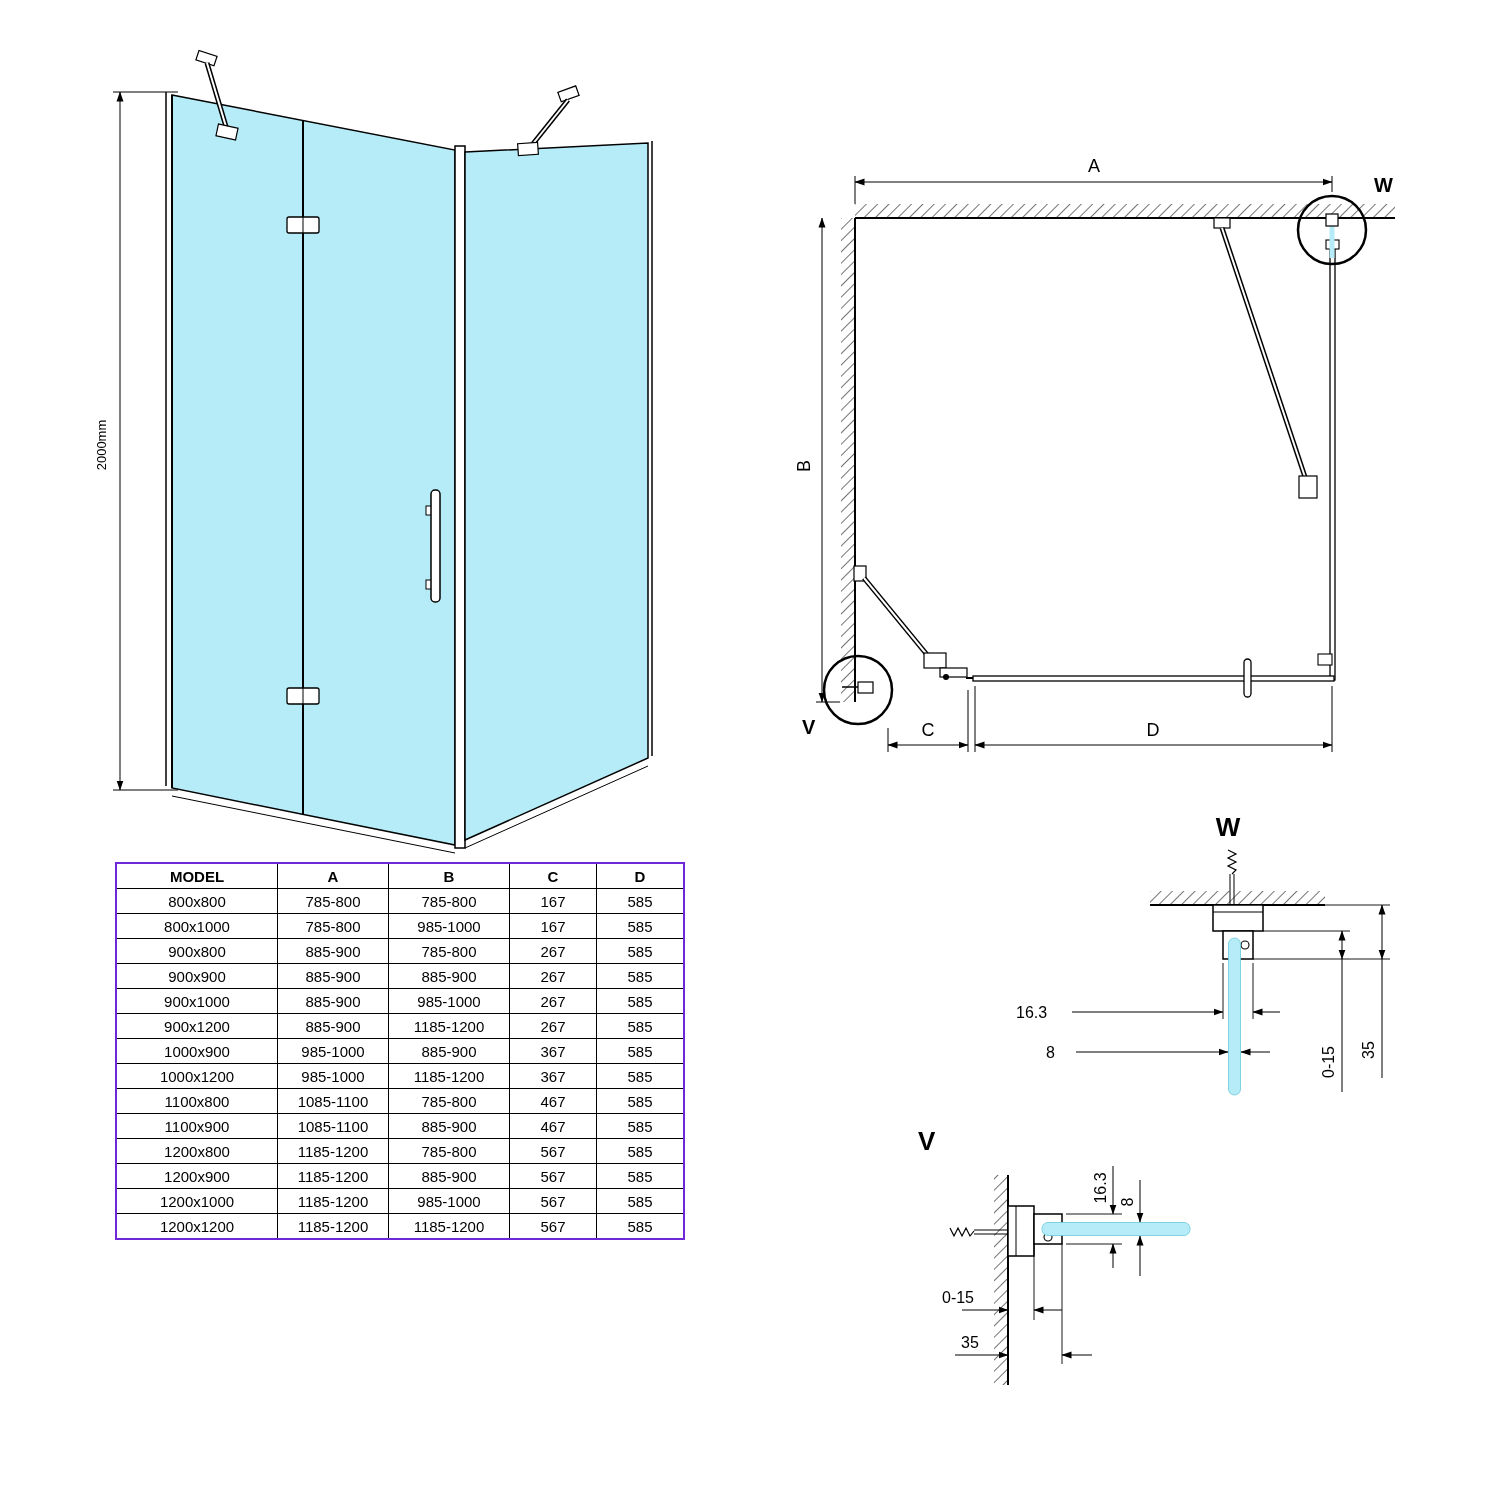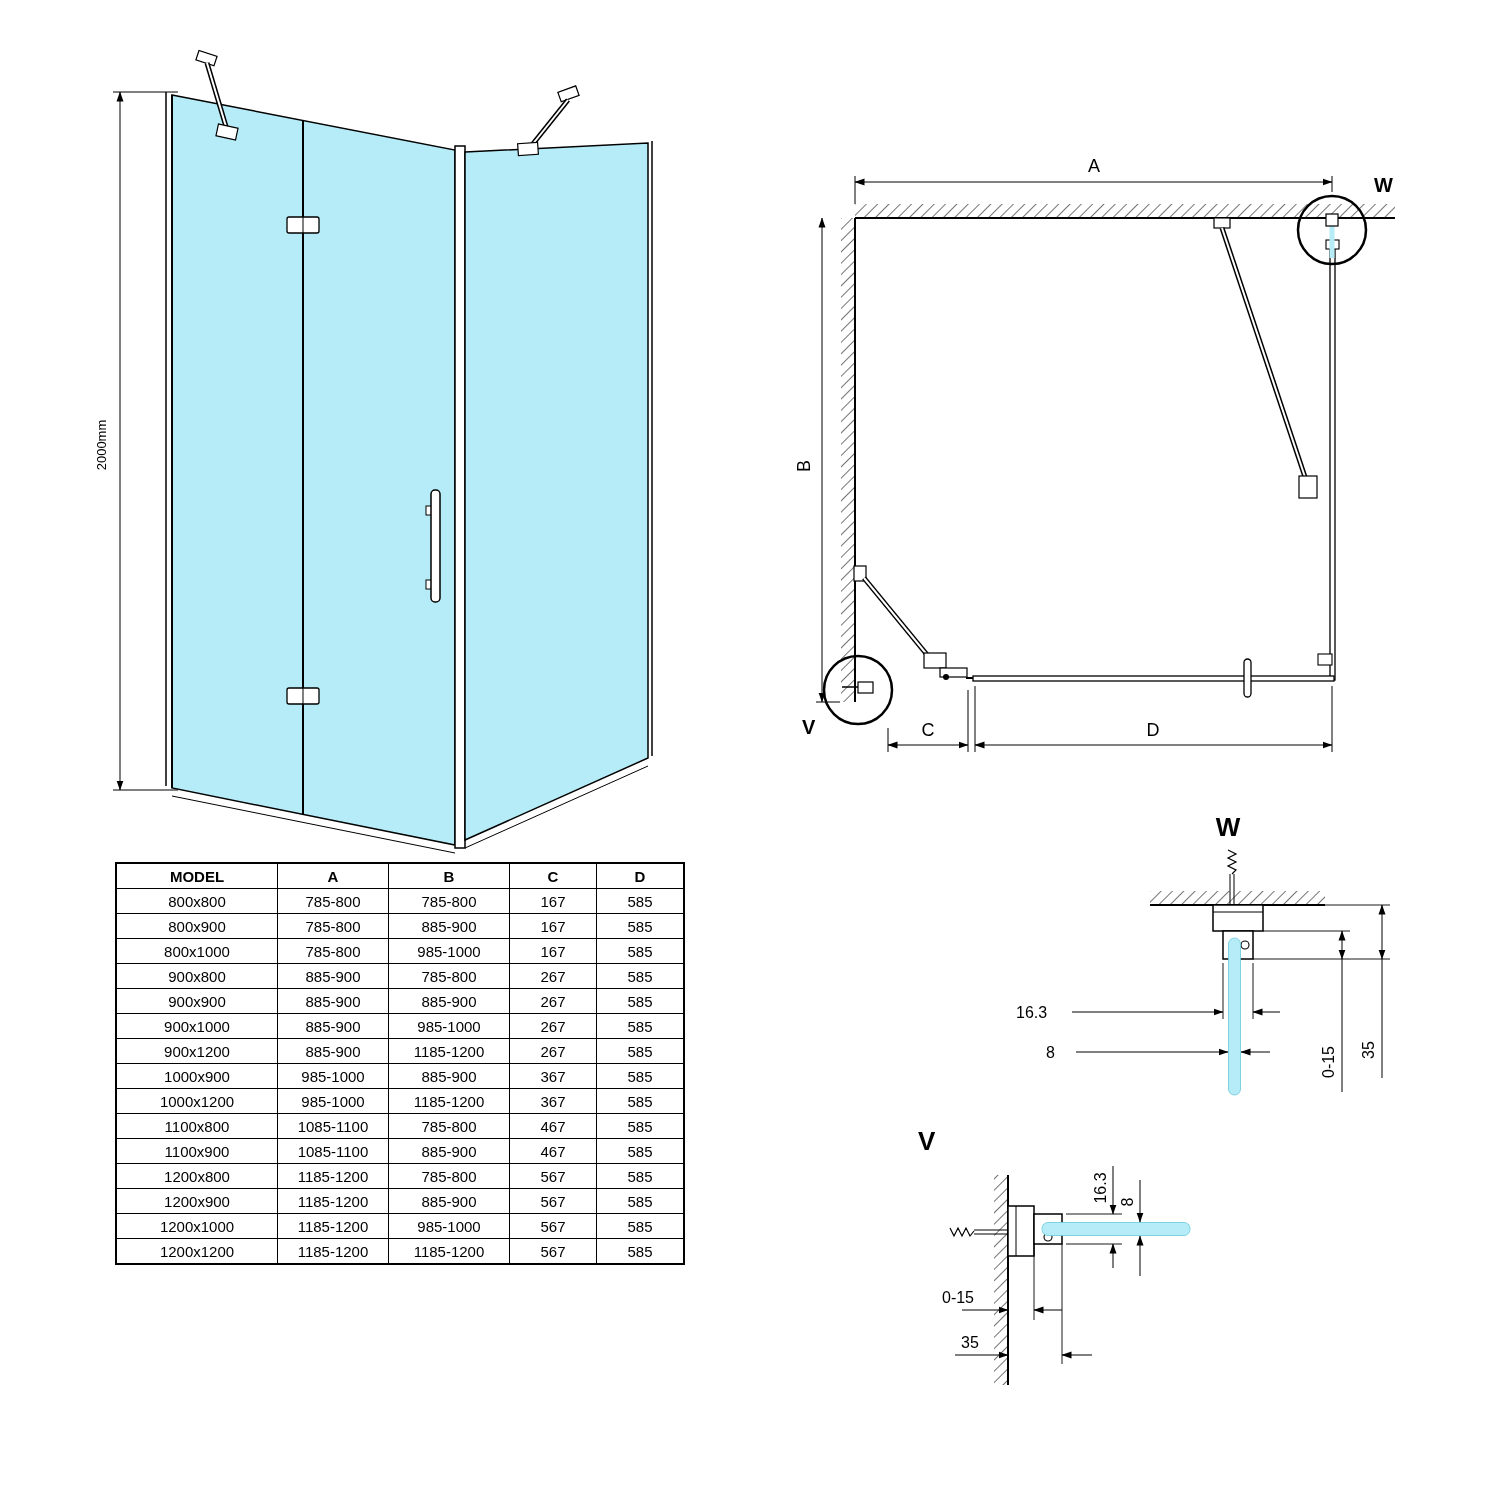--- a/index.html
+++ b/index.html
@@ -5,21 +5,21 @@
   html,body{margin:0;padding:0;background:#fff;}
   .page{position:relative;width:1500px;height:1500px;background:#ffffff;overflow:hidden;
         font-family:"Liberation Sans",sans-serif;}
   svg{position:absolute;overflow:visible;}
   svg text{font-family:"Liberation Sans",sans-serif;fill:#000;}
   .persp{left:80px;top:40px;}
   .plan{left:770px;top:130px;}
   .detw{left:980px;top:800px;}
   .detv{left:870px;top:1110px;}
   table.spec{position:absolute;left:115px;top:862px;border-collapse:collapse;
-             border:2px solid #000000;table-layout:fixed;width:546px;padding-left:40px;}
+             border:2px solid #6d28d9;table-layout:fixed;width:546px;padding-left:40px;}
   table.spec th, table.spec td{border:1px solid #000;text-align:center;
              font-size:15px;padding:3.5px 2px;color:#000;white-space:nowrap;}
   table.spec th{font-weight:bold;}
   table.spec th:nth-child(1){width:156px;}
   table.spec th:nth-child(2){width:106px;}
   table.spec th:nth-child(3){width:116px;}
   table.spec th:nth-child(4){width:82px;}
   table.spec th:nth-child(5){width:82px;}
   .dimtxt{font-size:16px;}
   .dimtxt-lg{font-size:18px;}
@@ -303,27 +303,20 @@
     </thead>
     <tbody>
         <tr>
           <td>800x800</td>
           <td>785-800</td>
           <td>785-800</td>
           <td>167</td>
           <td>585</td>
         </tr>
         <tr>
-          <td>800x900</td>
-          <td>785-800</td>
-          <td>885-900</td>
-          <td>167</td>
-          <td>585</td>
-        </tr>
-        <tr>
           <td>800x1000</td>
           <td>785-800</td>
           <td>985-1000</td>
           <td>167</td>
           <td>585</td>
         </tr>
         <tr>
           <td>900x800</td>
           <td>885-900</td>
           <td>785-800</td>

